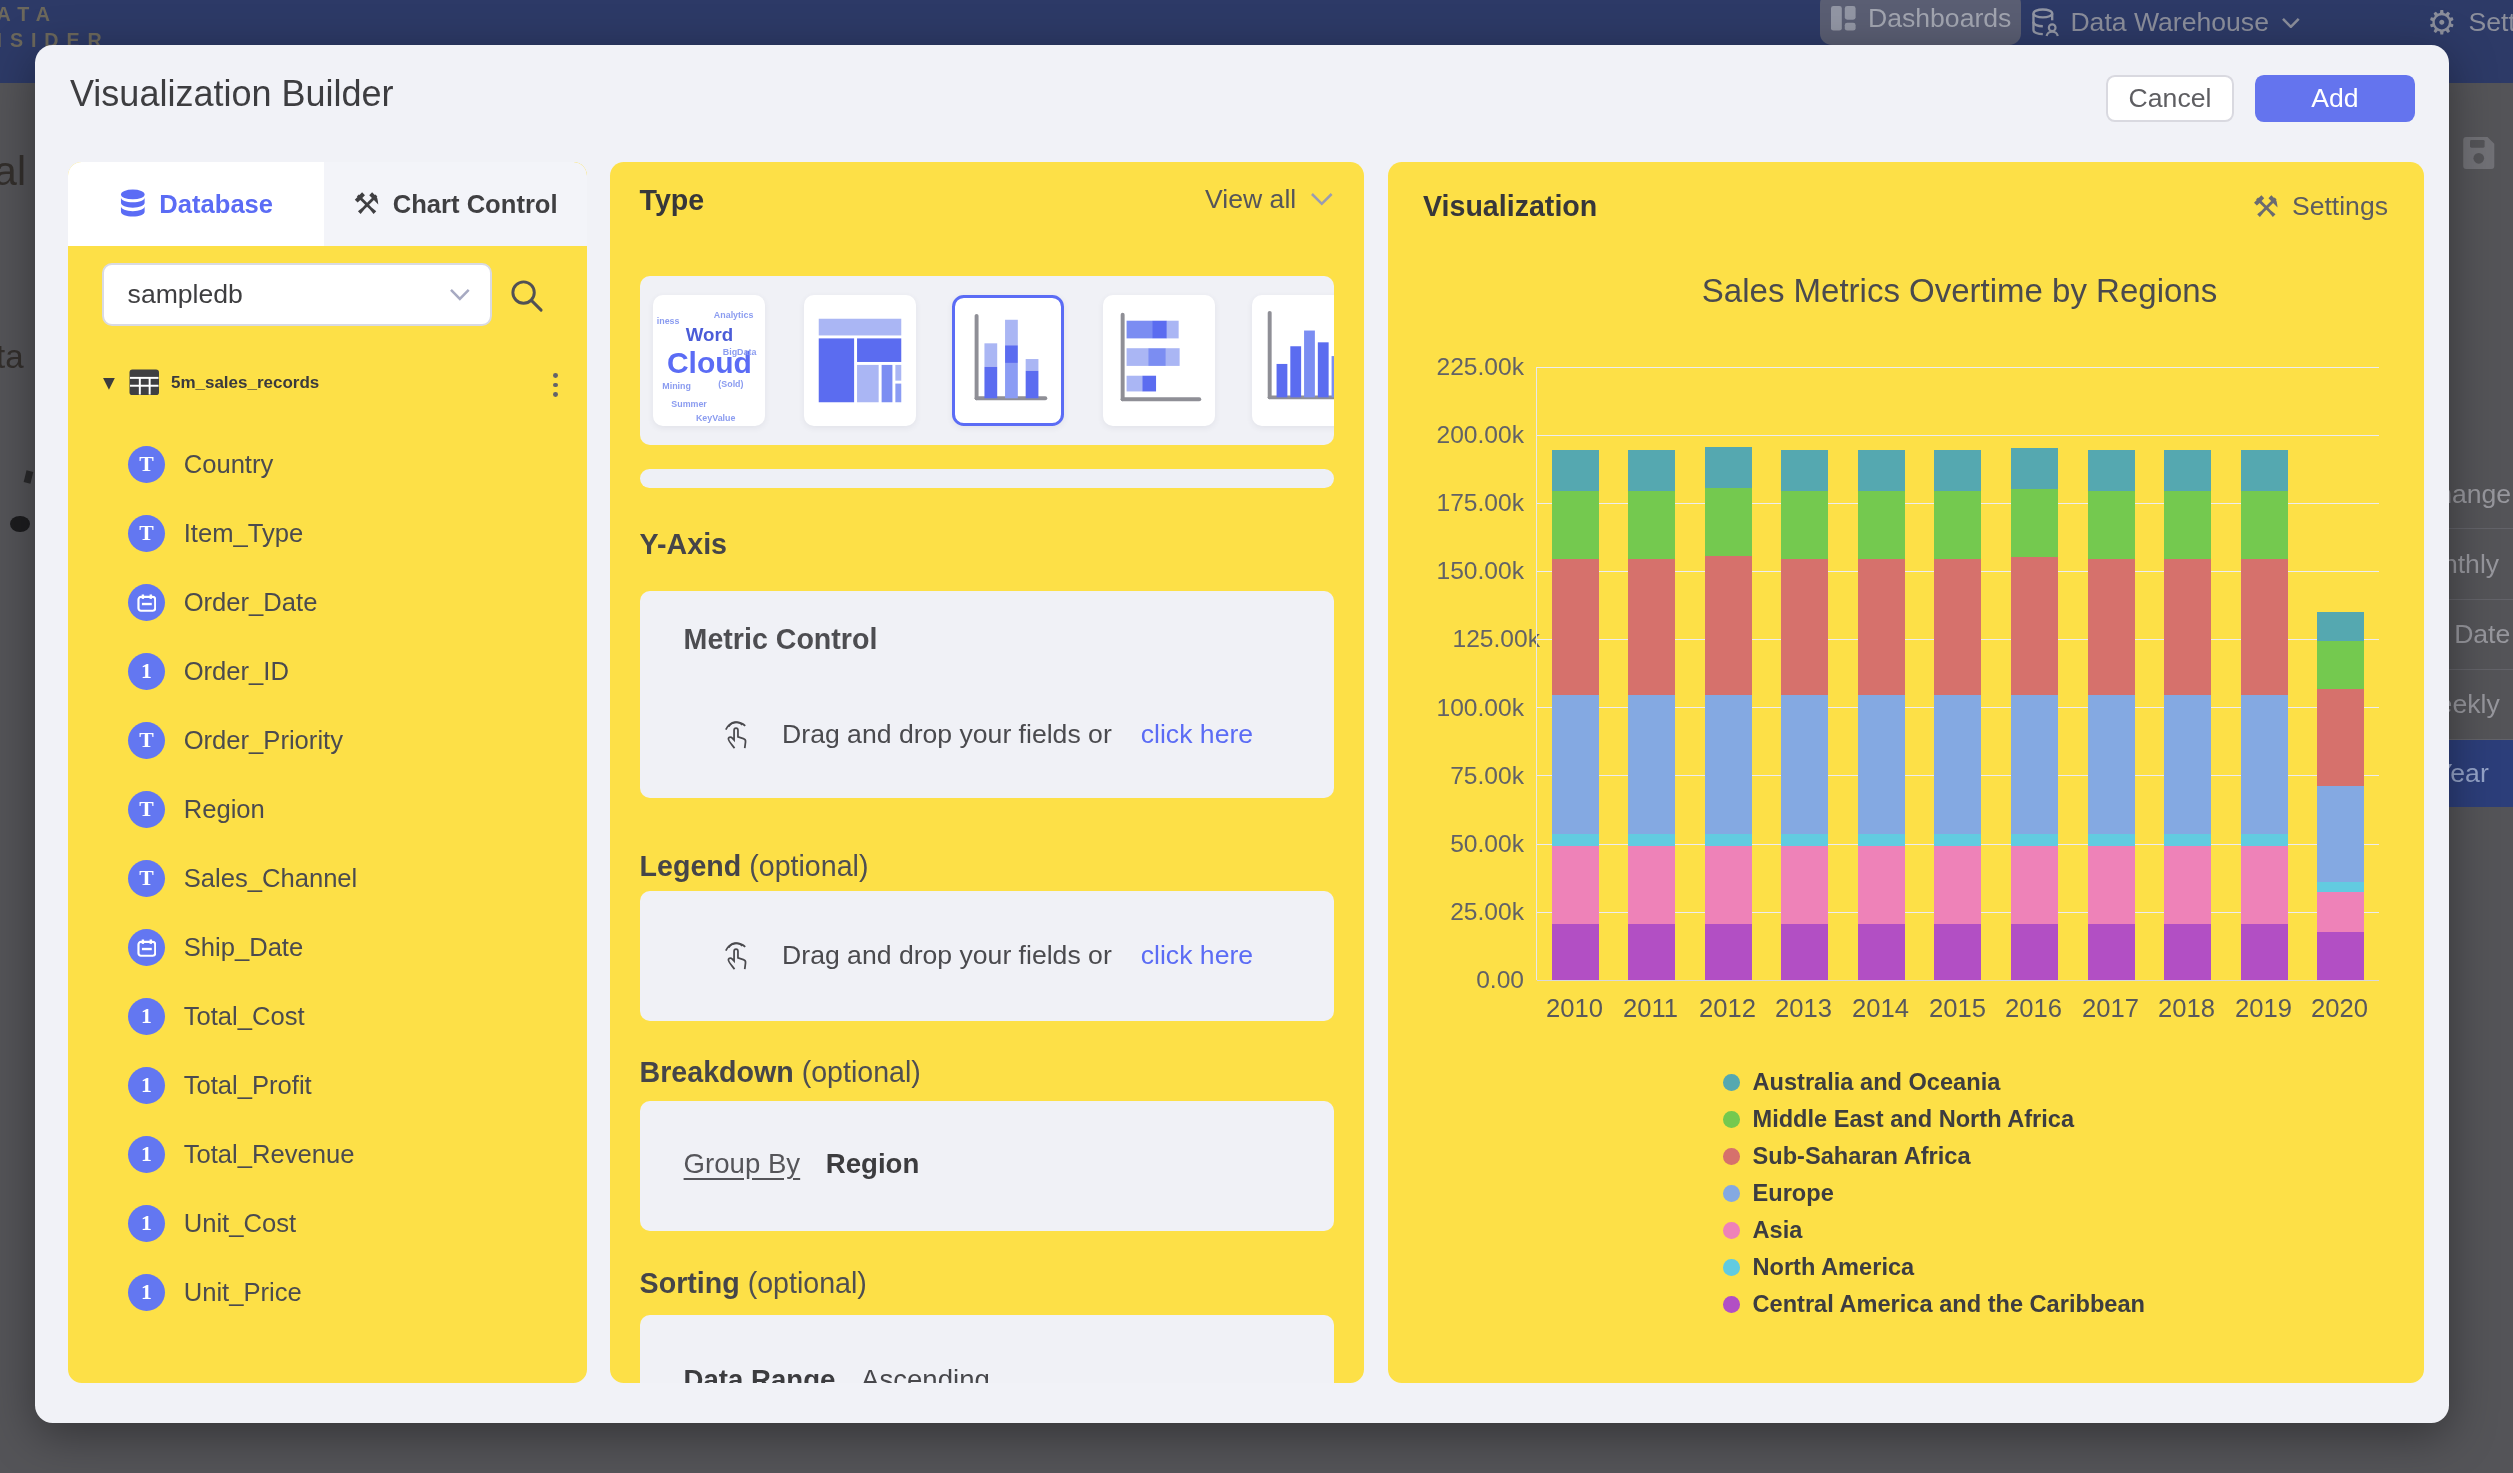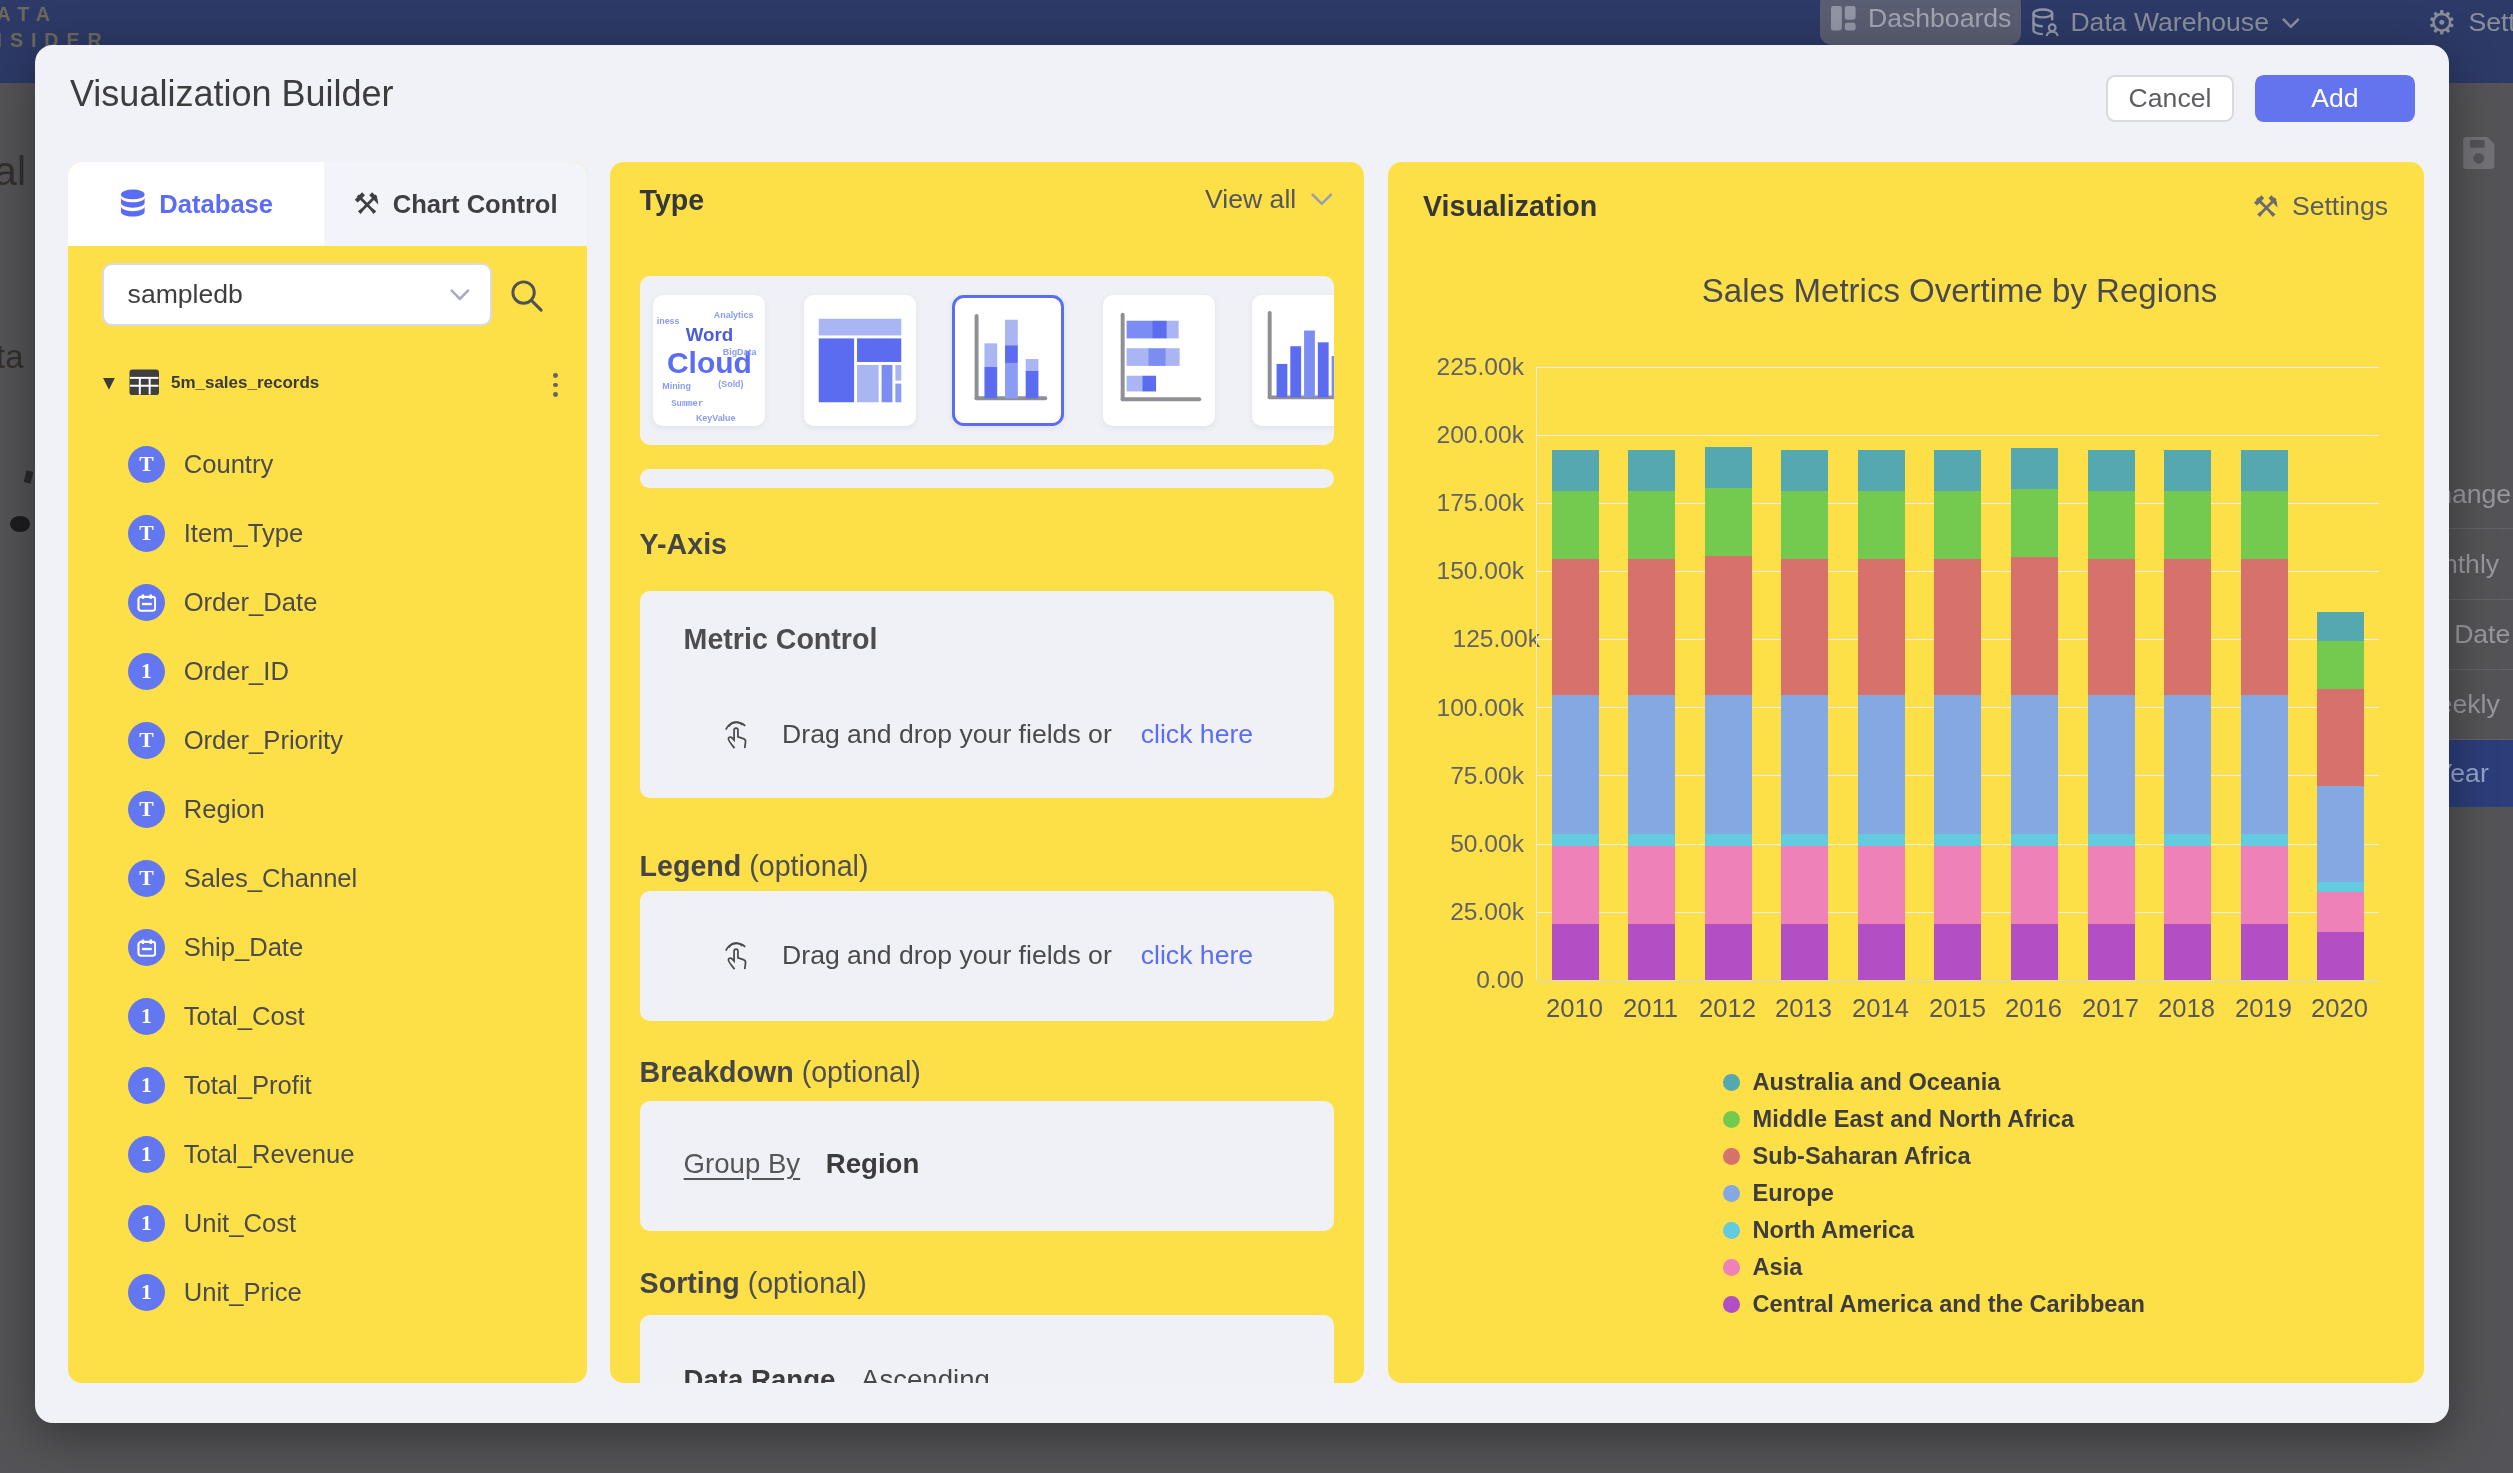--- a/index.html
+++ b/index.html
@@ -300,21 +300,21 @@
 
       <div class="tcard" style="left:13.8px">
         <div id="wc-card" style="position:relative;width:100%;height:100%">
           <div class="wc-big" style="top:29.6px;font-size:18.7px;color:#4b5cd8">Word</div>
           <div class="wc-big" style="top:51px;font-size:30px">Cloud</div>
         <span class="wc-small" style="left: 3%; top: 16%;">iness</span>
             <span class="wc-small" style="left: 54%; top: 12%;">Analytics</span>
             <span class="wc-small" style="left: 62%; top: 40%;">BigData</span>
             <span class="wc-small" style="left: 8%; top: 66%;">Mining</span>
             <span class="wc-small" style="left: 58%; top: 64%;">(Sold)</span>
-            <span class="wc-small" style="left: 16%; top: 80%; font-family: Liberation Mono, monospace;">Summer</span>
+            <span class="wc-small" style="left: 16%; top: 80%;">Summer</span>
             <span class="wc-small" style="left: 38%; top: 90%;">KeyValue</span>
           </div>
       </div>
 
       <div class="tcard" style="left:164px">
         <svg width="112" height="131" viewBox="0 0 114 133">
             <g>
               <rect x="15" y="24" width="84" height="17" fill="#aab6f4"></rect>
               <rect x="15" y="44" width="36" height="65" fill="#5b6cf0"></rect>
               <rect x="54" y="44" width="45" height="24" fill="#5b6cf0"></rect>
@@ -593,26 +593,26 @@
         </div>
         <div class="lg-row">
           <span class="lg-dot" style="background: rgb(214, 113, 108);"></span>
           <span class="lg-txt">Sub-Saharan Africa</span>
         </div>
         <div class="lg-row">
           <span class="lg-dot" style="background: rgb(132, 169, 226);"></span>
           <span class="lg-txt">Europe</span>
         </div>
         <div class="lg-row">
+          <span class="lg-dot" style="background: rgb(238, 130, 184);"></span>
+          <span class="lg-txt">Asia</span>
+        </div>
+        <div class="lg-row">
           <span class="lg-dot" style="background: rgb(98, 203, 224);"></span>
           <span class="lg-txt">North America</span>
-        </div>
-        <div class="lg-row">
-          <span class="lg-dot" style="background: rgb(238, 130, 184);"></span>
-          <span class="lg-txt">Asia</span>
         </div>
         <div class="lg-row">
           <span class="lg-dot" style="background: rgb(178, 79, 196);"></span>
           <span class="lg-txt">Central America and the Caribbean</span>
         </div>
       </div>
   </div>
 </div>
 
 

